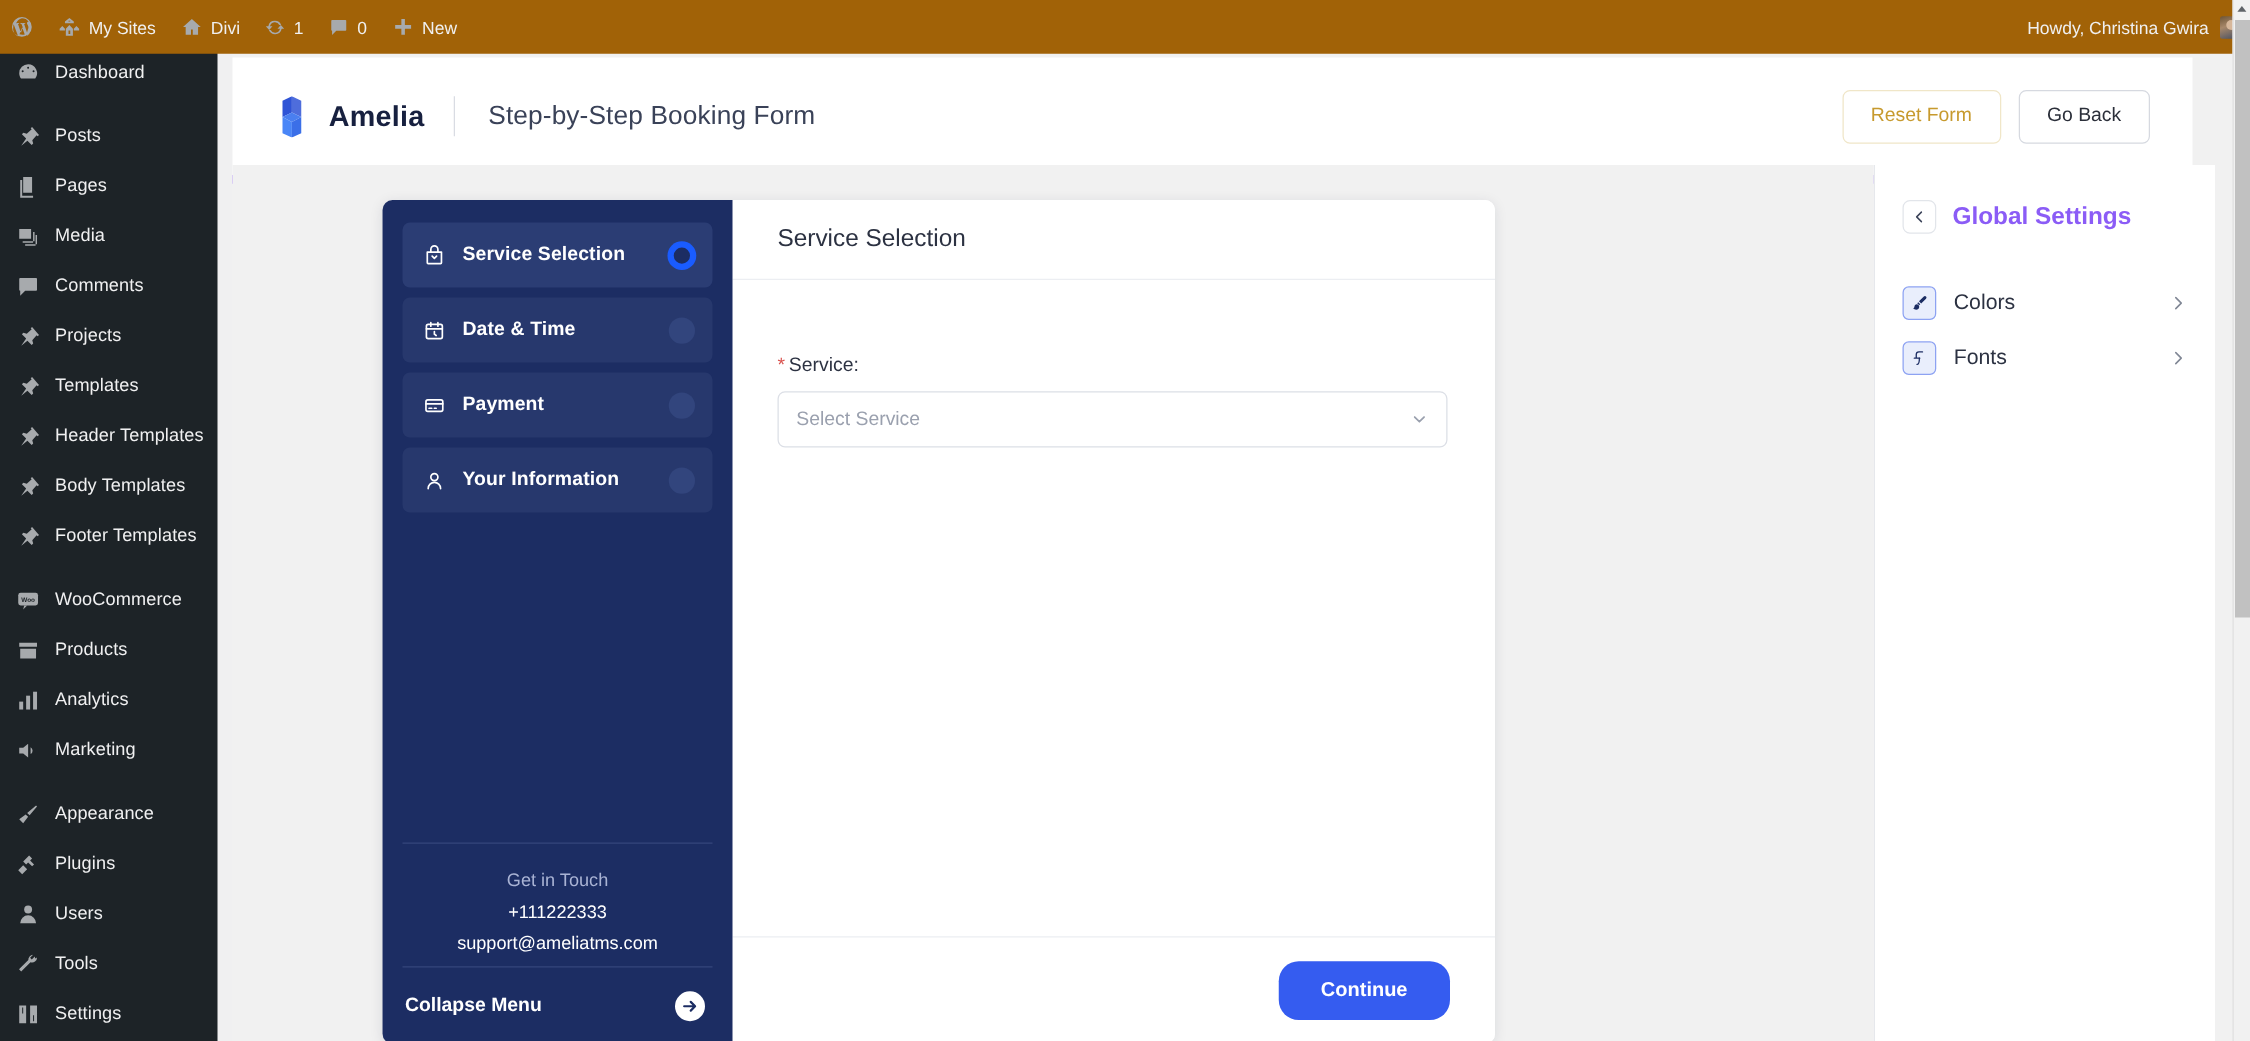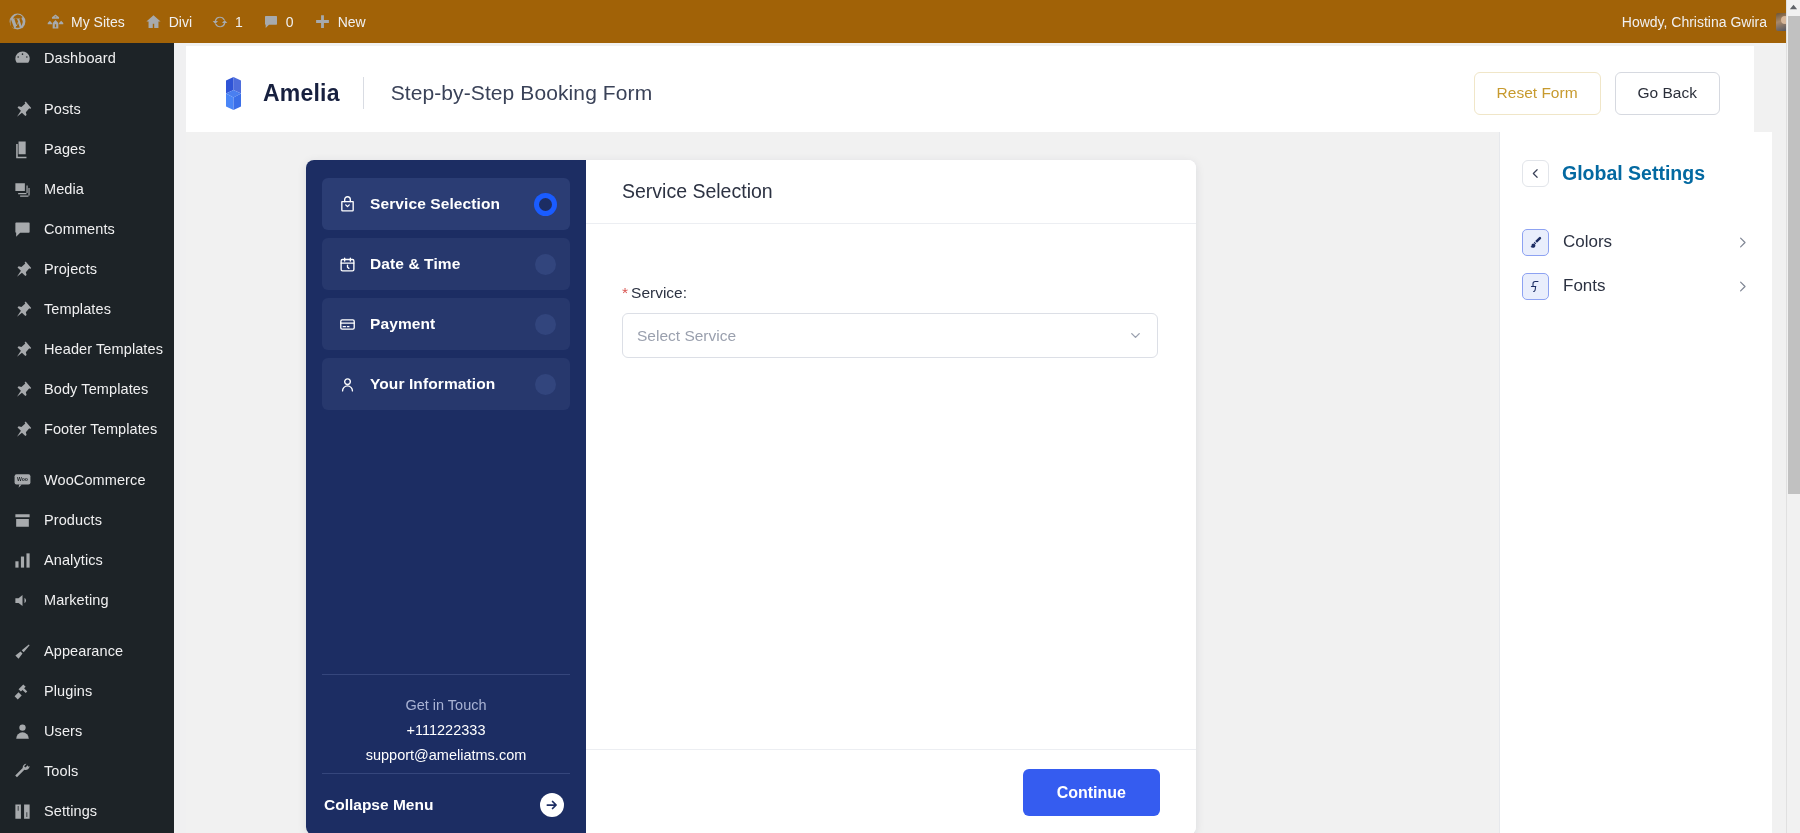--- a/index.html
+++ b/index.html
@@ -141,38 +141,38 @@
     display: flex; align-items: center; padding: 0 14px;
     color: #9aa0ae; font-size: 15.5px; cursor: pointer; background: #fff;
   }
   #service-select .chev { margin-left: auto; color: #9aa0ae; display:flex; }
   #form-foot {
     height: 86px; border-top: 1px solid #eceef2;
     display: flex; align-items: center; justify-content: flex-end; padding-right: 36px;
   }
   #btn-continue {
     background: #355cf0; color: #fff; font-weight: 700; font-size: 16px;
-    height: 47px; padding: 0 34px; border-radius: 6px;
+    height: 47px; padding: 0 34px; border-radius: 16px;
     display: inline-flex; align-items: center; justify-content: center; cursor: pointer;
   }
 
   
   #gs-panel {
     position: absolute; top: 101px; left: 1313px;
     width: 273px; height: 701px;
     background: #fff; border-left: 1px solid #e6e8ec;
     padding: 28px 22px 0 22px;
   }
   #gs-header { display: flex; align-items: center; gap: 13px; margin-bottom: 33px; }
   #gs-back {
     width: 27px; height: 27px; border: 1px solid #e2e5ea; border-radius: 6px;
     display: flex; align-items: center; justify-content: center;
     color: #3a4258; cursor: pointer; background:#fff;
   }
-  #gs-title { font-size: 19.5px; font-weight: 700; color: #0369a1; }
+  #gs-title { font-size: 19.5px; font-weight: 700; color: #8b5cf6; }
   .gs-row {
     display: flex; align-items: center; gap: 14px;
     height: 44px; cursor: pointer;
   }
   .gs-icon {
     width: 27px; height: 27px; border: 1px solid #8da2f2; border-radius: 5px;
     background: #e9eefc; display: flex; align-items: center; justify-content: center;
     color: #1c2d63; flex: 0 0 27px;
   }
   .gs-label { font-size: 17px; color: #2c3242; }

